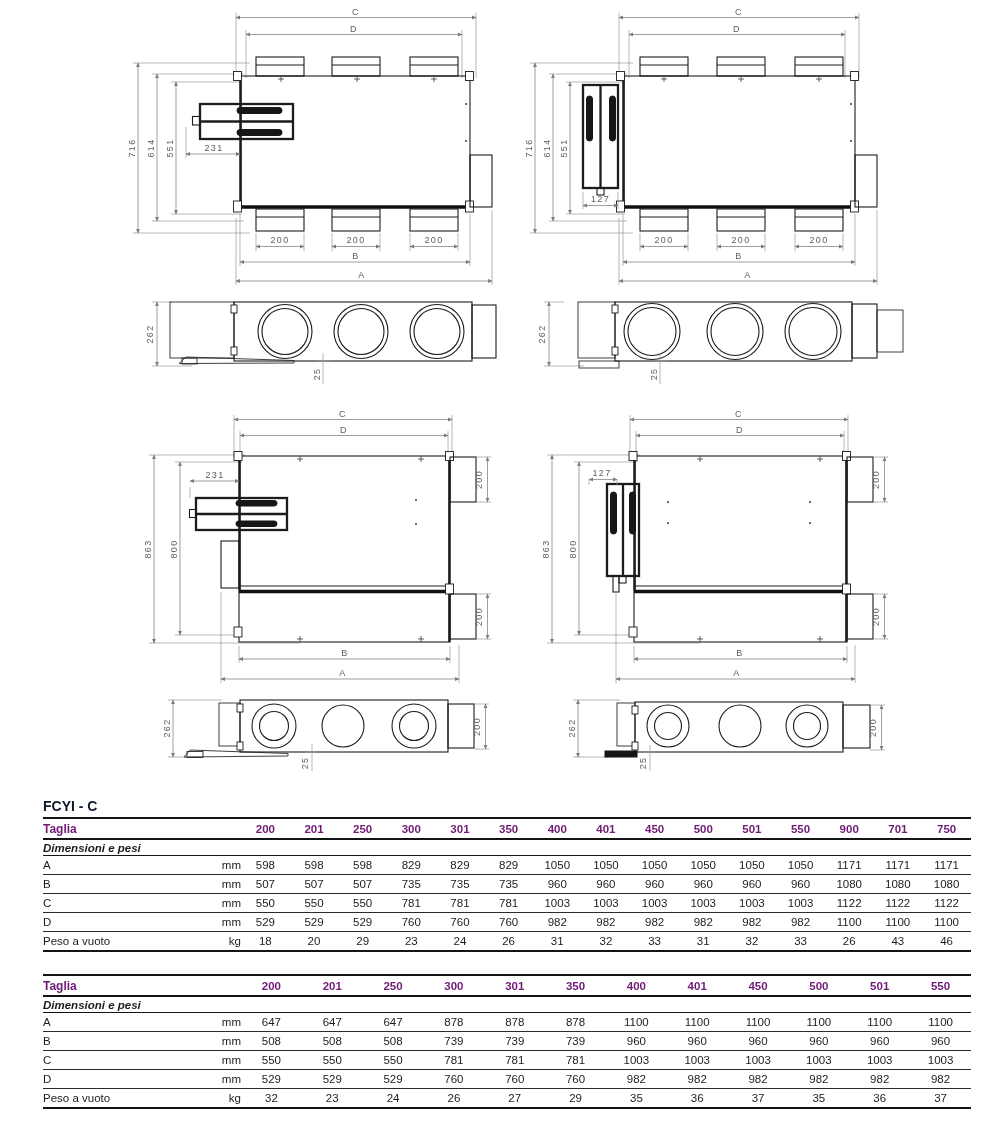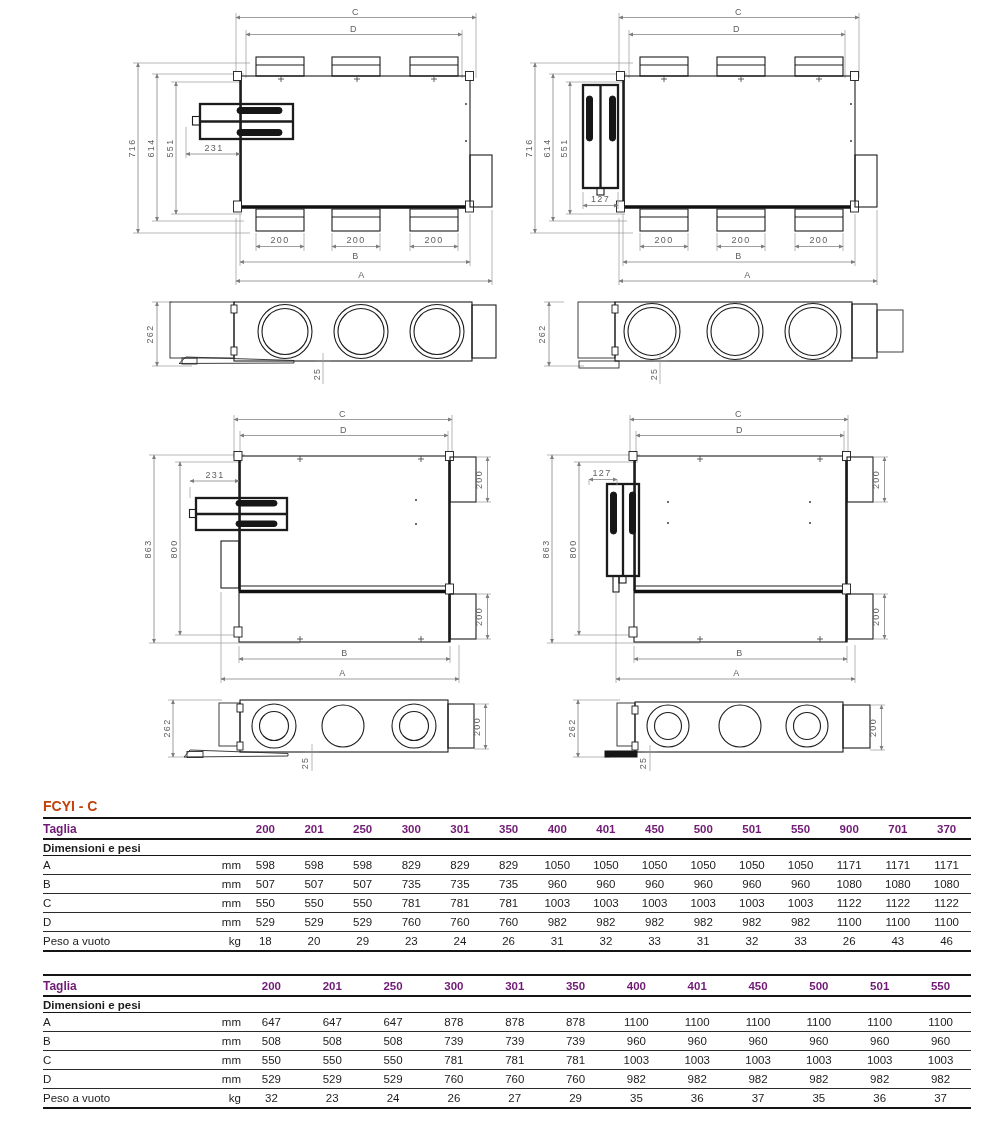--- a/index.html
+++ b/index.html
@@ -17,34 +17,34 @@
   .dt{fill:#5f5f5f;font-size:9px;letter-spacing:1.3px;font-family:"Liberation Sans",sans-serif;}
   .pin{fill:#fff;stroke:#1c1c1c;stroke-width:0.9;}
   .slot{fill:#161616;stroke:#161616;}
   .pm{stroke:#3a3a3a;stroke-width:0.8;fill:none;}
   .dot{fill:#3a3a3a;}
 
   
   .tables{padding-left:43px;width:930px;}
   .dim-table{margin-top:8px;}
   .dim-table + .dim-table{margin-top:22px;}
-  .tbl-title{font-size:14px;font-weight:700;color:#c2410c;margin:0 0 3px 0;}
+  .tbl-title{font-size:14px;font-weight:700;color:#0f172a;margin:0 0 3px 0;}
   .dim-table table{width:928px;border-collapse:collapse;table-layout:fixed;
       border-top:2.6px solid #141414;border-bottom:2.6px solid #141414;}
   .dim-table col.col-label{width:150px;}
   .dim-table col.col-unit{width:48px;}
   .dim-table th{font-size:11.5px;font-weight:700;color:#701a75;padding:2.5px 0;
       border-bottom:2.6px solid #141414;text-align:center;}
   .dim-table th.lbl{text-align:left;font-size:12px;}
   .dim-table td{font-size:11.5px;color:#1c1c1c;text-align:center;padding:3px 0;
       border-bottom:1.1px solid #2b2b2b;}
   .dim-table td.lbl{text-align:left;}
   .dim-table td.unit{text-align:right;}
   .dim-table tr.section td{font-weight:700;text-align:left;padding:1.5px 0;
-      border-bottom:1.4px solid #141414;}
+      border-bottom:1.4px solid #141414;font-style:italic;}
   .dim-table tbody tr.data:last-child td{border-bottom:none;}
 </style>
 </head>
 <body>
 
 <div class="page">
 
 <svg class="drw" width="993" height="790" viewBox="0 0 993 790">
   <defs>
     <marker id="arr" viewBox="0 0 10 10" refX="8" refY="5" markerWidth="6.5" markerHeight="6.5" orient="auto-start-reverse">
@@ -470,21 +470,21 @@
               <th class="num">301</th>
               <th class="num">350</th>
               <th class="num">400</th>
               <th class="num">401</th>
               <th class="num">450</th>
               <th class="num">500</th>
               <th class="num">501</th>
               <th class="num">550</th>
               <th class="num">900</th>
               <th class="num">701</th>
-              <th class="num">370</th>
+              <th class="num">750</th>
             </tr>
           </thead>
           <tbody>
             <tr class="section">
               <td class="lbl" colspan="17">Dimensioni e pesi</td>
             </tr>
             <tr class="data">
               <td class="lbl">A</td>
               <td class="unit">mm</td>
               <td class="num">598</td>

